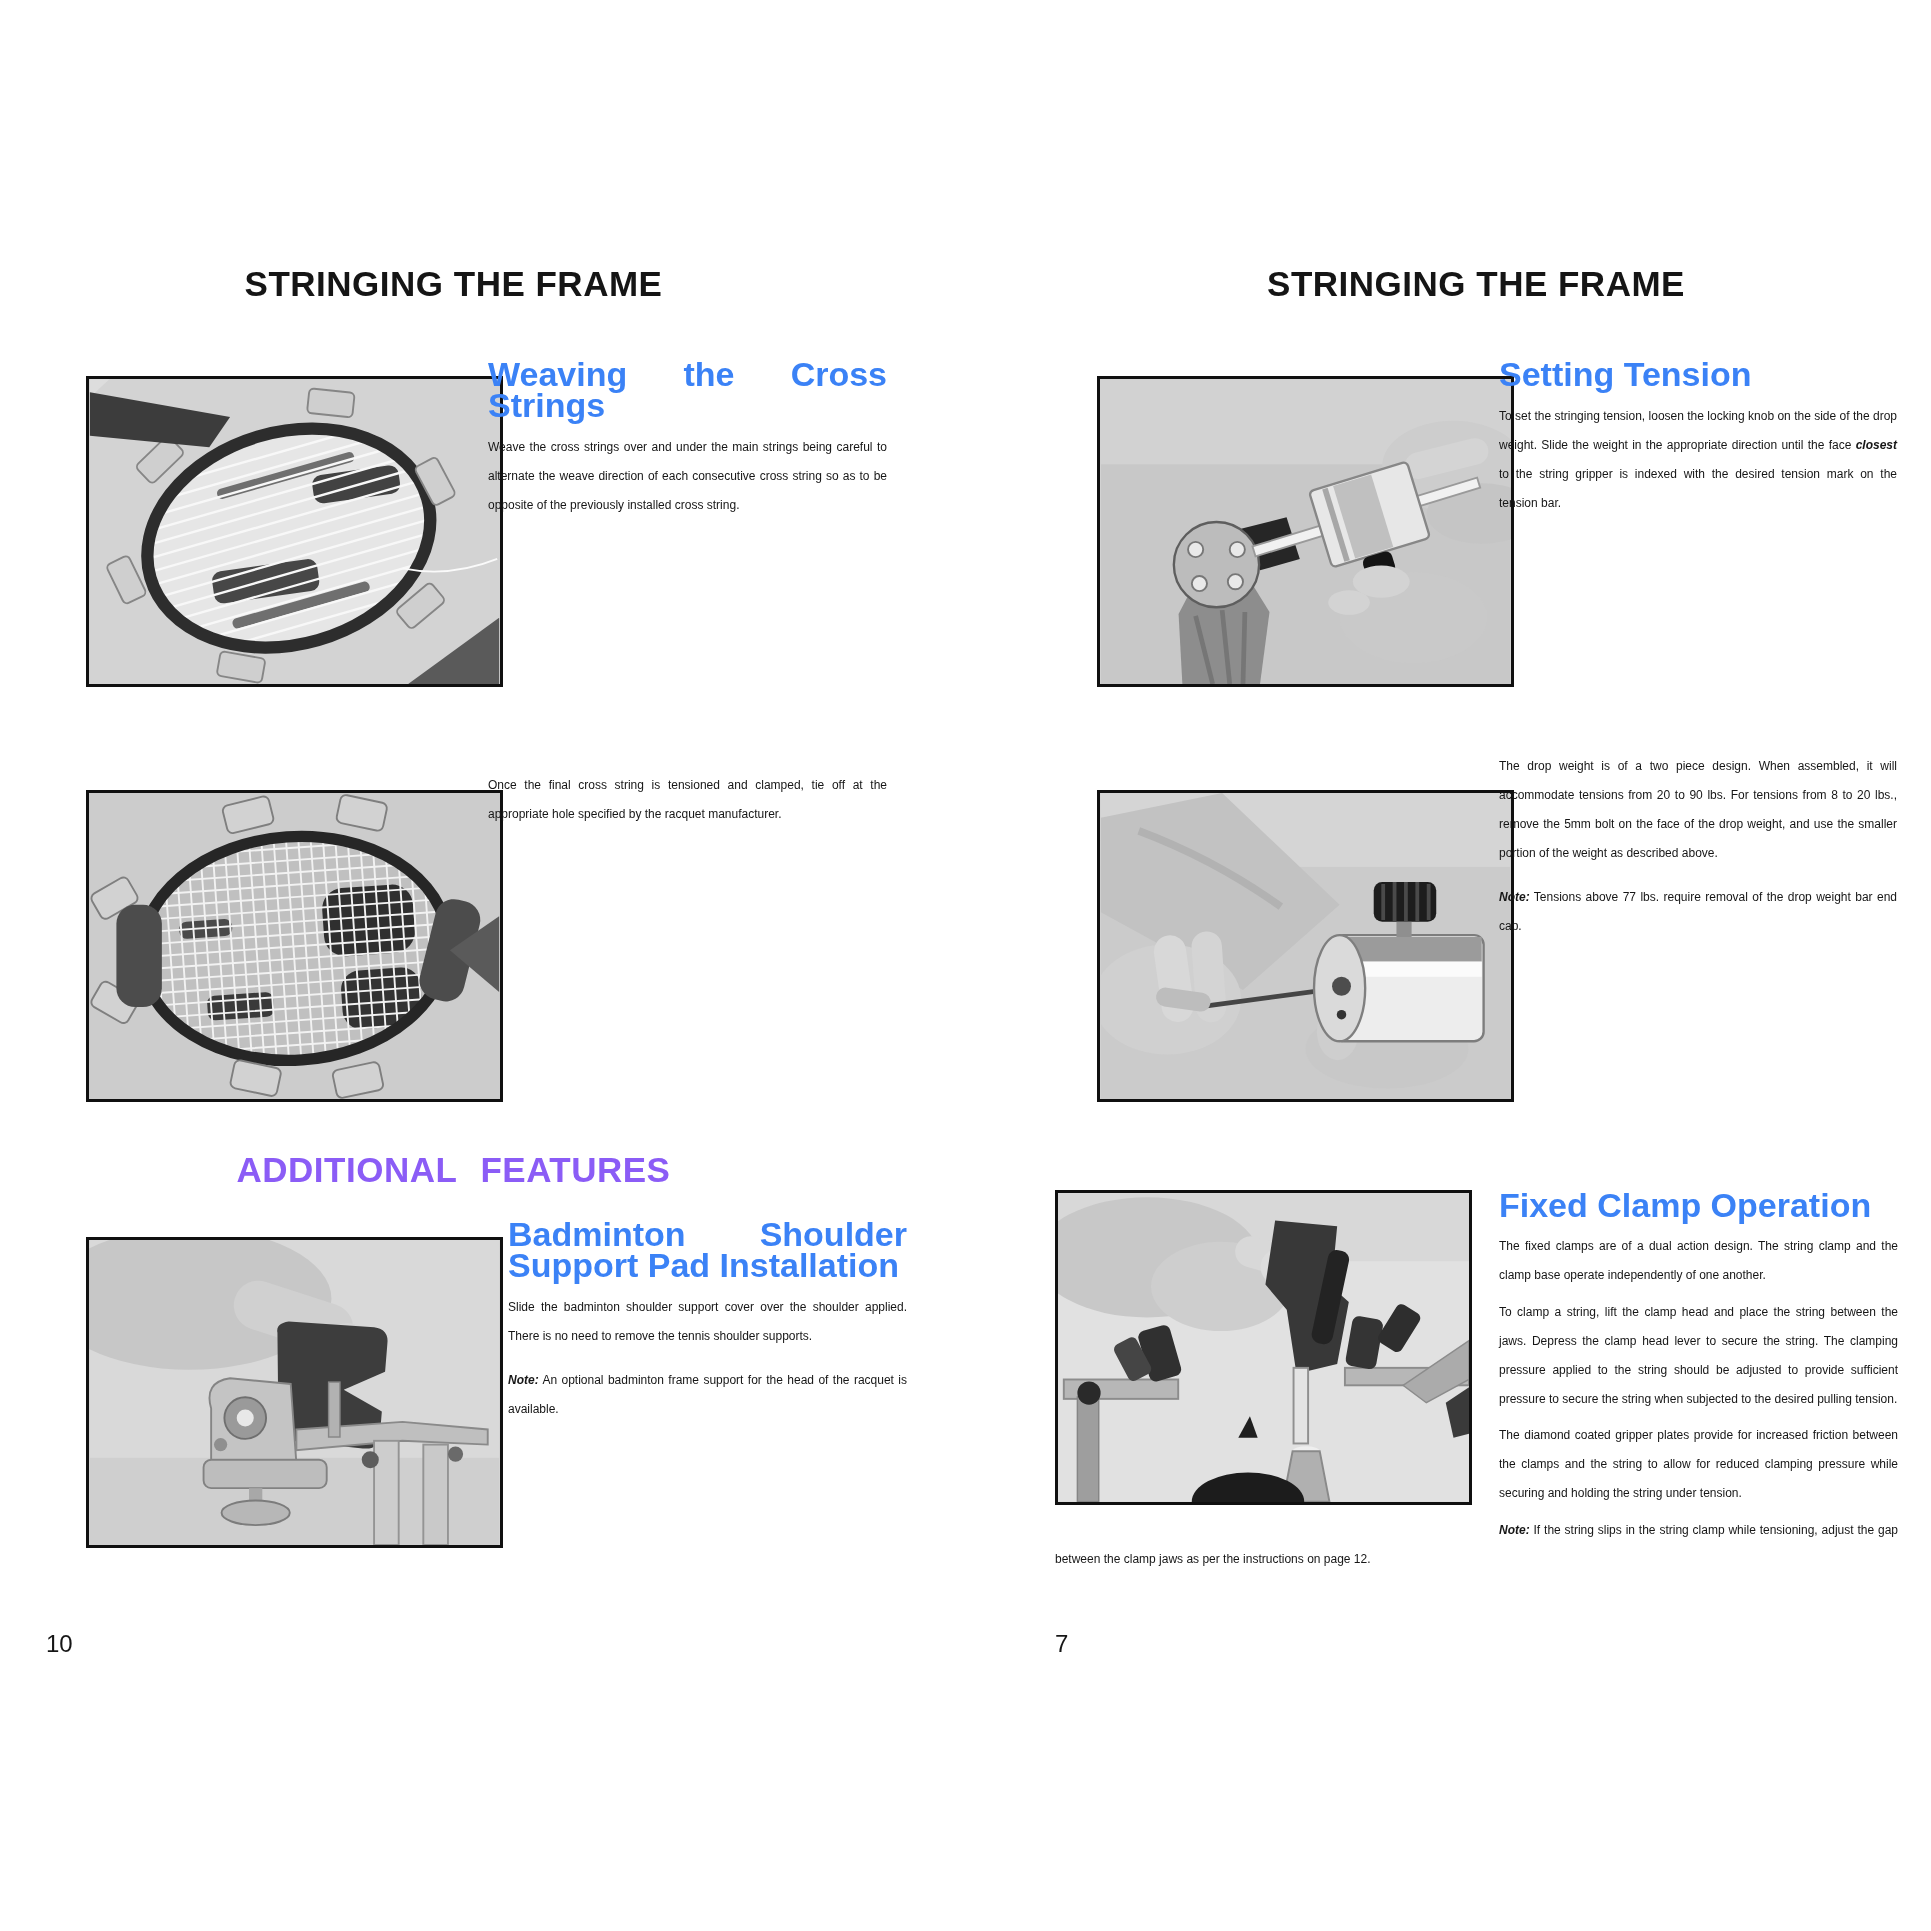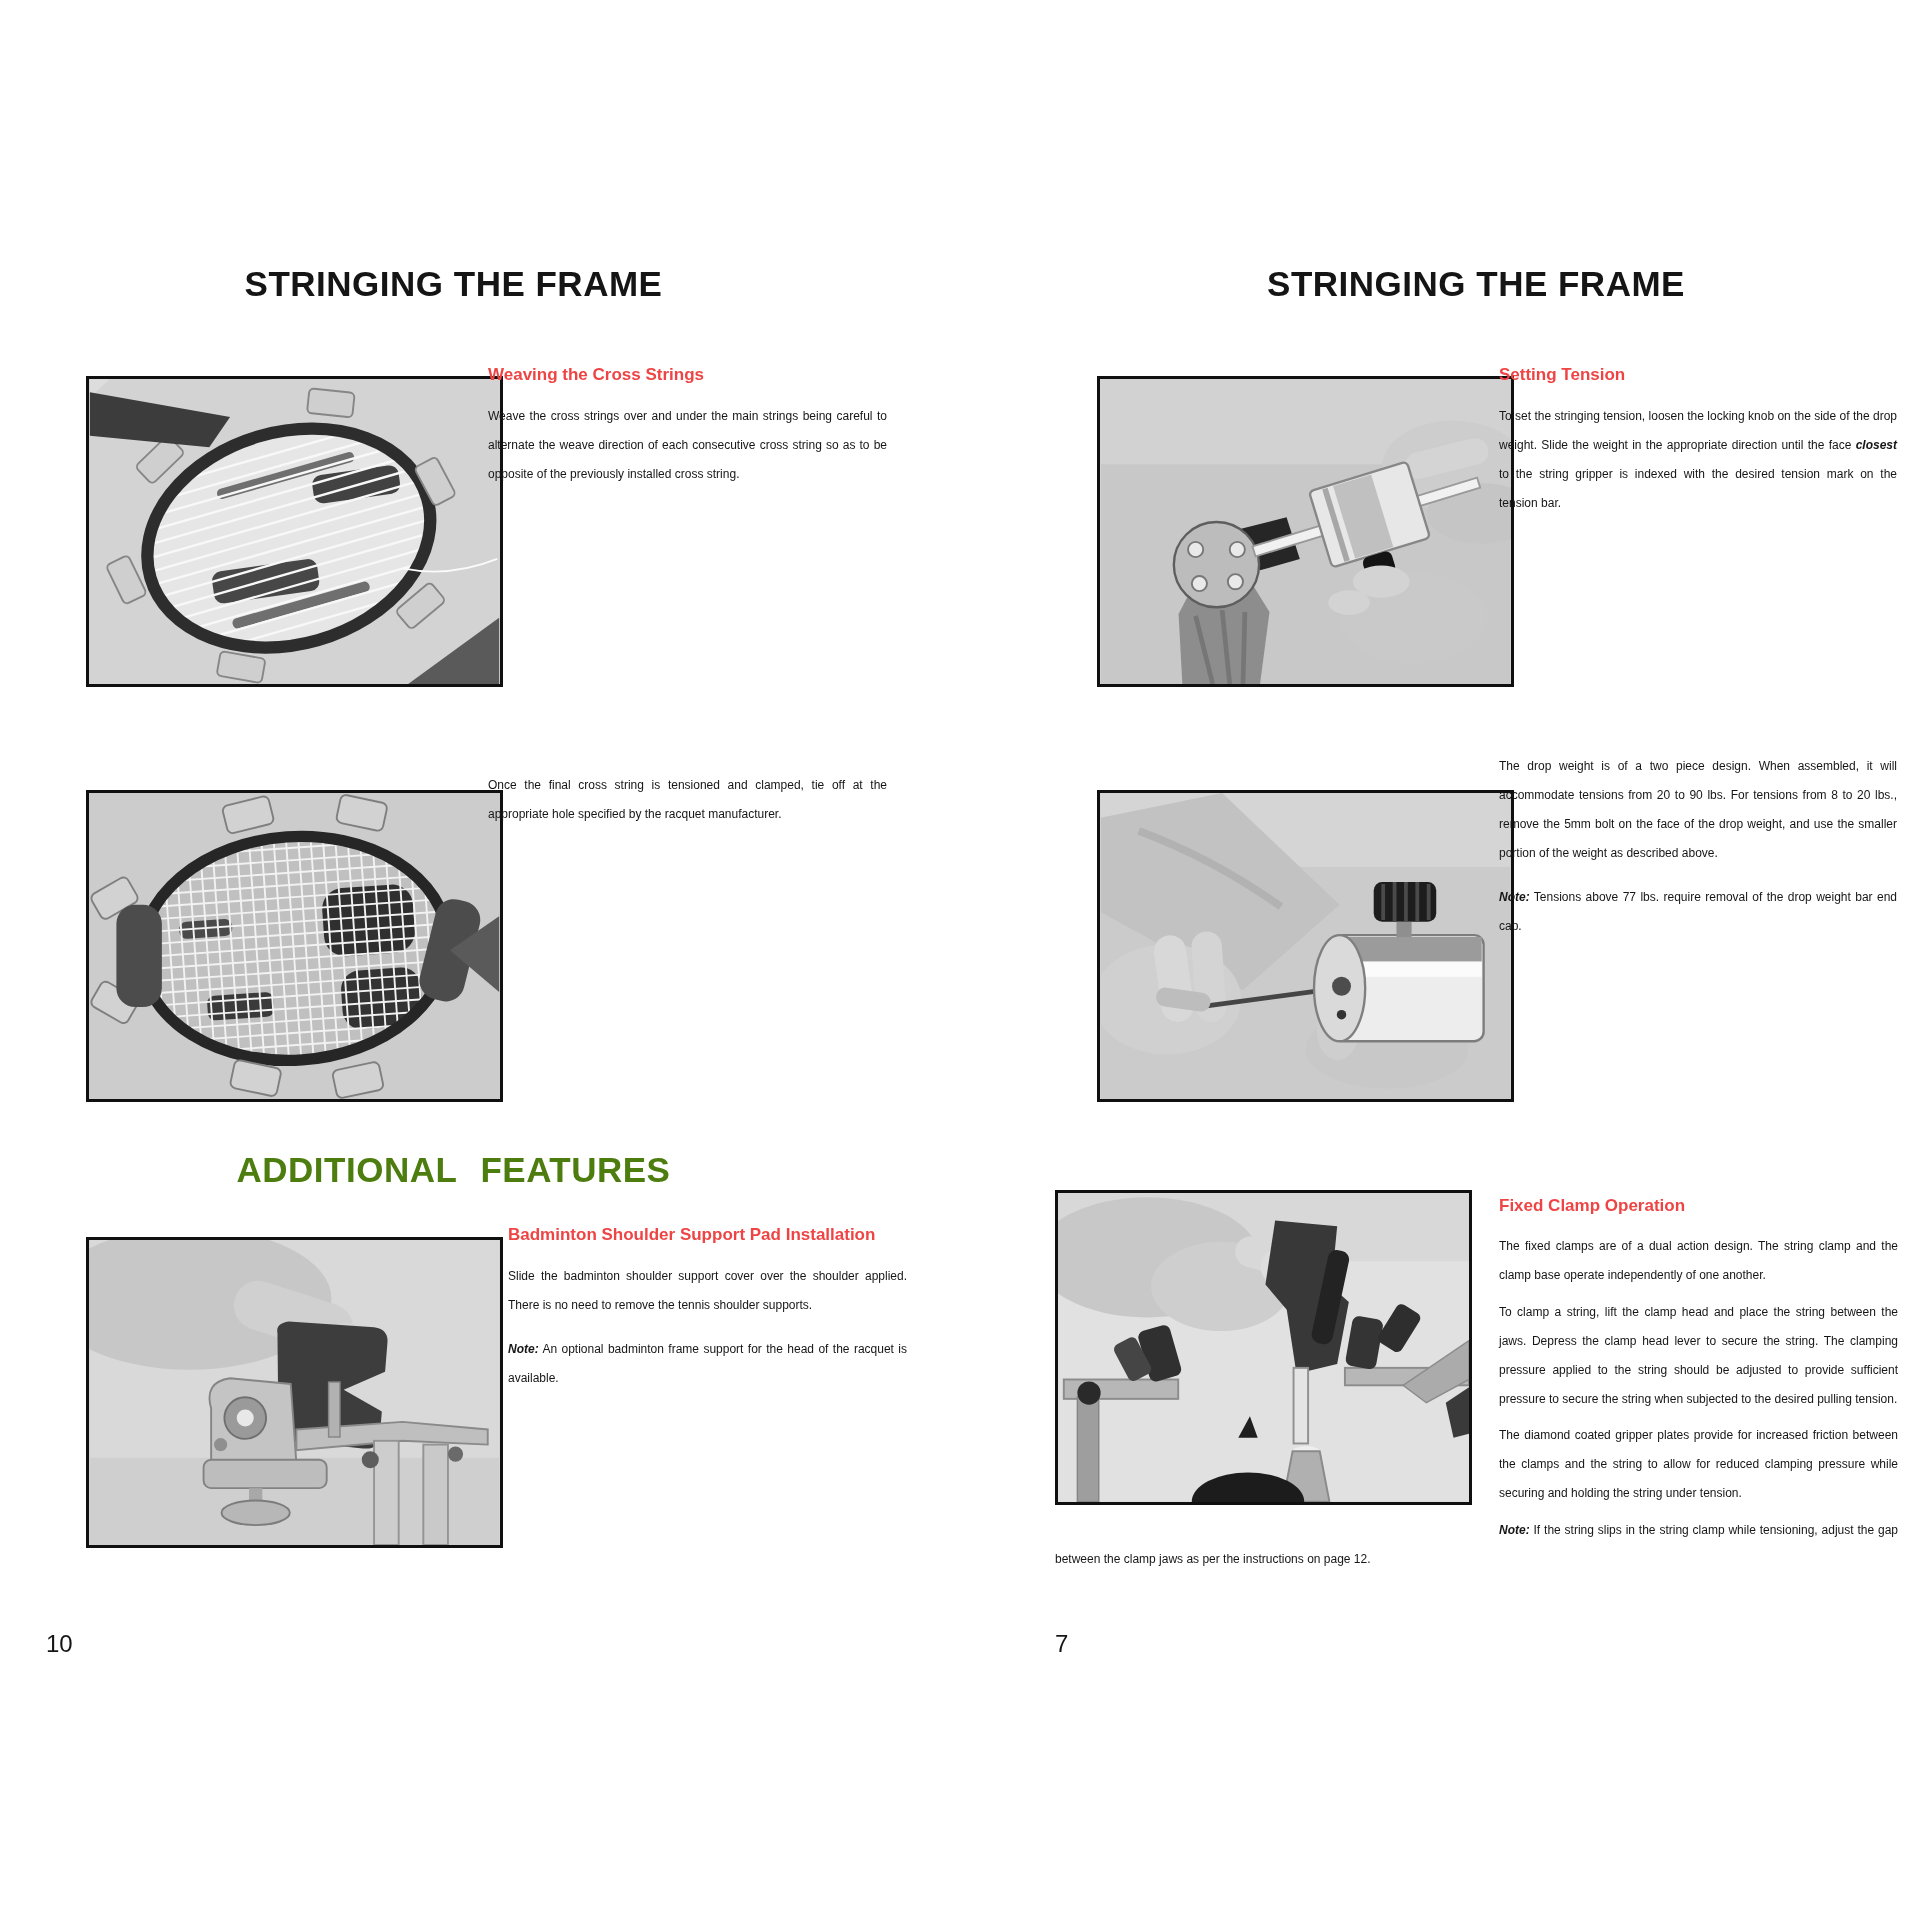--- a/index.html
+++ b/index.html
@@ -7,26 +7,26 @@
     position:relative; width:1931px; height:1799px; background:#ffffff;
     font-family:"Liberation Sans","DejaVu Sans",sans-serif; color:#111111;
     overflow:hidden;
   }
   .pgtitle {
     position:absolute; font-size:35px; font-weight:bold; letter-spacing:0.5px;
     text-align:center; margin:0; line-height:42px; color:#151515;
   }
   .sectitle {
     position:absolute; font-size:35px; font-weight:bold; letter-spacing:0.5px;
-    word-spacing:13.5px; text-align:center; margin:0; line-height:42px; color:#4d7c0f;
+    word-spacing:13.5px; text-align:center; margin:0; line-height:42px; color:#8b5cf6;
   }
   .textcol { position:absolute; }
   h3.sub {
-    font-size:17px; font-weight:bold; margin:0 0 11.6px 0; line-height:31px;
-    text-align:justify; color:#ef4444;
+    font-size:34px; font-weight:bold; margin:0 0 11.6px 0; line-height:31px;
+    text-align:justify; color:#3b82f6;
   }
   .textcol p, .clampflow p {
     font-size:12px; line-height:29px; text-align:justify; margin:0 0 15.4px 0;
     color:#161616;
   }
   .textcol p:last-child { margin-bottom:0; }
   .note-label { font-weight:bold; font-style:italic; }
   .photo {
     position:absolute; box-sizing:border-box; border:3.9px solid #101010;
     background:#d3d3d3;

